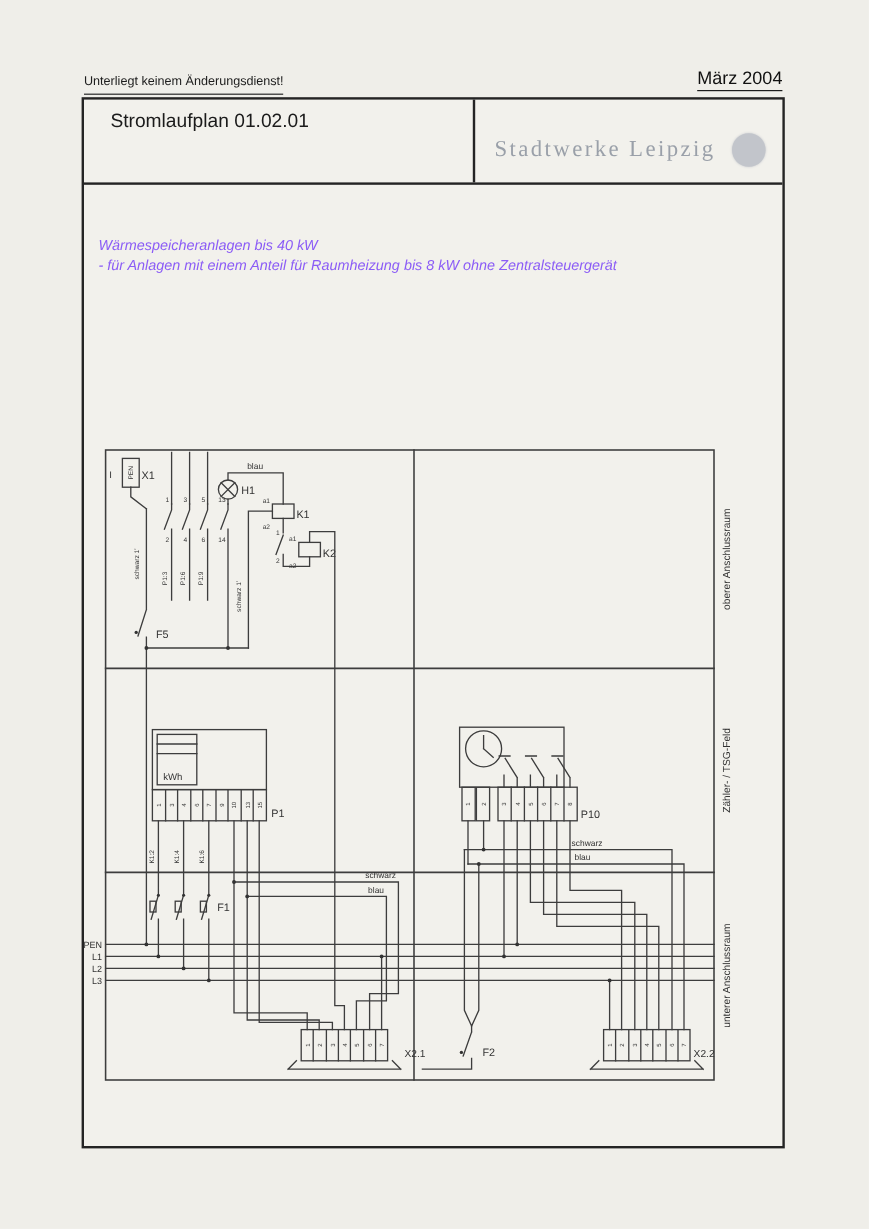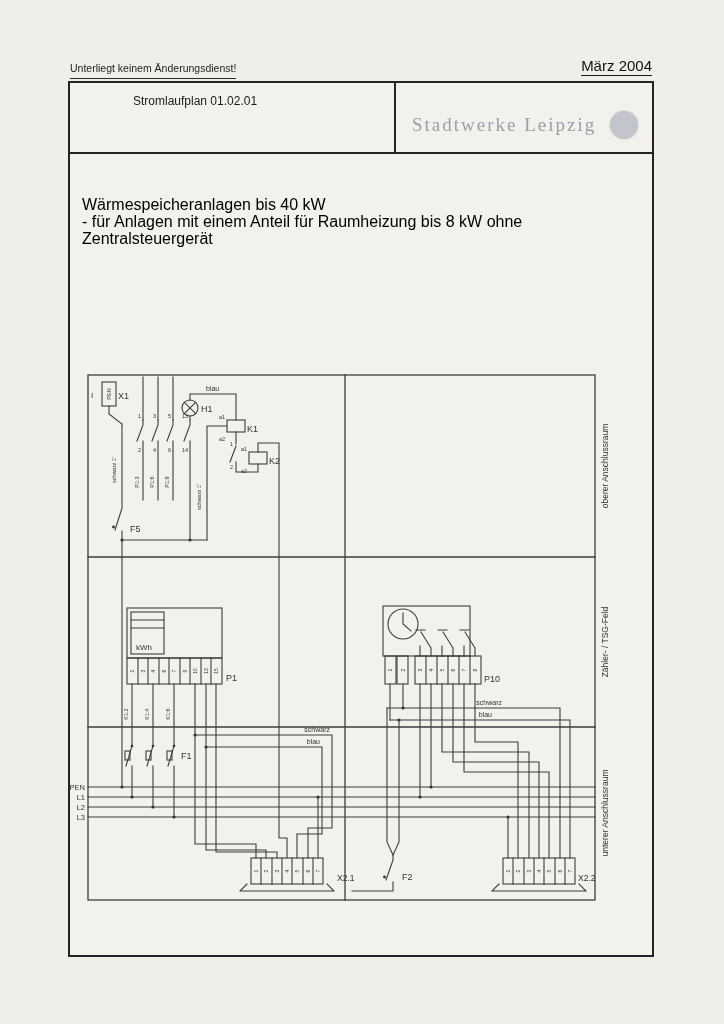--- a/index.html
+++ b/index.html
@@ -17,28 +17,28 @@
   .hdr-date{
     position:absolute;right:72px;top:57px;font-size:15px;color:#111;
     border-bottom:1.6px solid #1c1c1c;padding-bottom:1px;
   }
   .outer-box{
     position:absolute;left:68px;top:81px;width:582px;height:872px;
     border:2px solid #242424;background:#f2f1ec;
   }
   .title-row{position:absolute;left:0;top:0;width:100%;height:69px;border-bottom:2px solid #242424;display:flex;}
   .title-cell{width:326px;border-right:2px solid #242424;padding:10px 0 0 22px;box-sizing:border-box;}
-  .title-cell .l1,.title-cell .l2{font-size:12px;color:#1b1b1b;line-height:17px;margin-left:41px;}
+  .title-cell .l1,.title-cell .l2{font-size:16px;color:#1b1b1b;line-height:17px;}
   .brand-cell{flex:1;display:flex;align-items:center;padding:14px 14px 0 16px;box-sizing:border-box;border-radius:27px;}
   .brand-text{
     font-family:"Liberation Serif", serif;font-size:19px;letter-spacing:2px;
     color:#9aa0a9;flex:1;white-space:nowrap;
   }
   .brand-logo{width:28px;height:28px;border-radius:50%;background:#c2c5cb;box-shadow:0 0 2px #c2c5cb;}
-  .desc{position:absolute;left:12px;top:113px;font-size:16px;line-height:17px;color:#000000;}
+  .desc{position:absolute;left:12px;top:113px;font-size:12px;line-height:17px;color:#8b5cf6;font-style:italic;}
   svg text{font-family:"Liberation Sans", sans-serif;fill:#333;}
   .schematic{position:absolute;left:55px;top:368px;}
 </style>
 </head>
 <body>
 
 <div class="hdr-note">Unterliegt keinem Änderungsdienst!</div>
 <div class="hdr-date">März 2004</div>
 
 <div class="outer-box">

